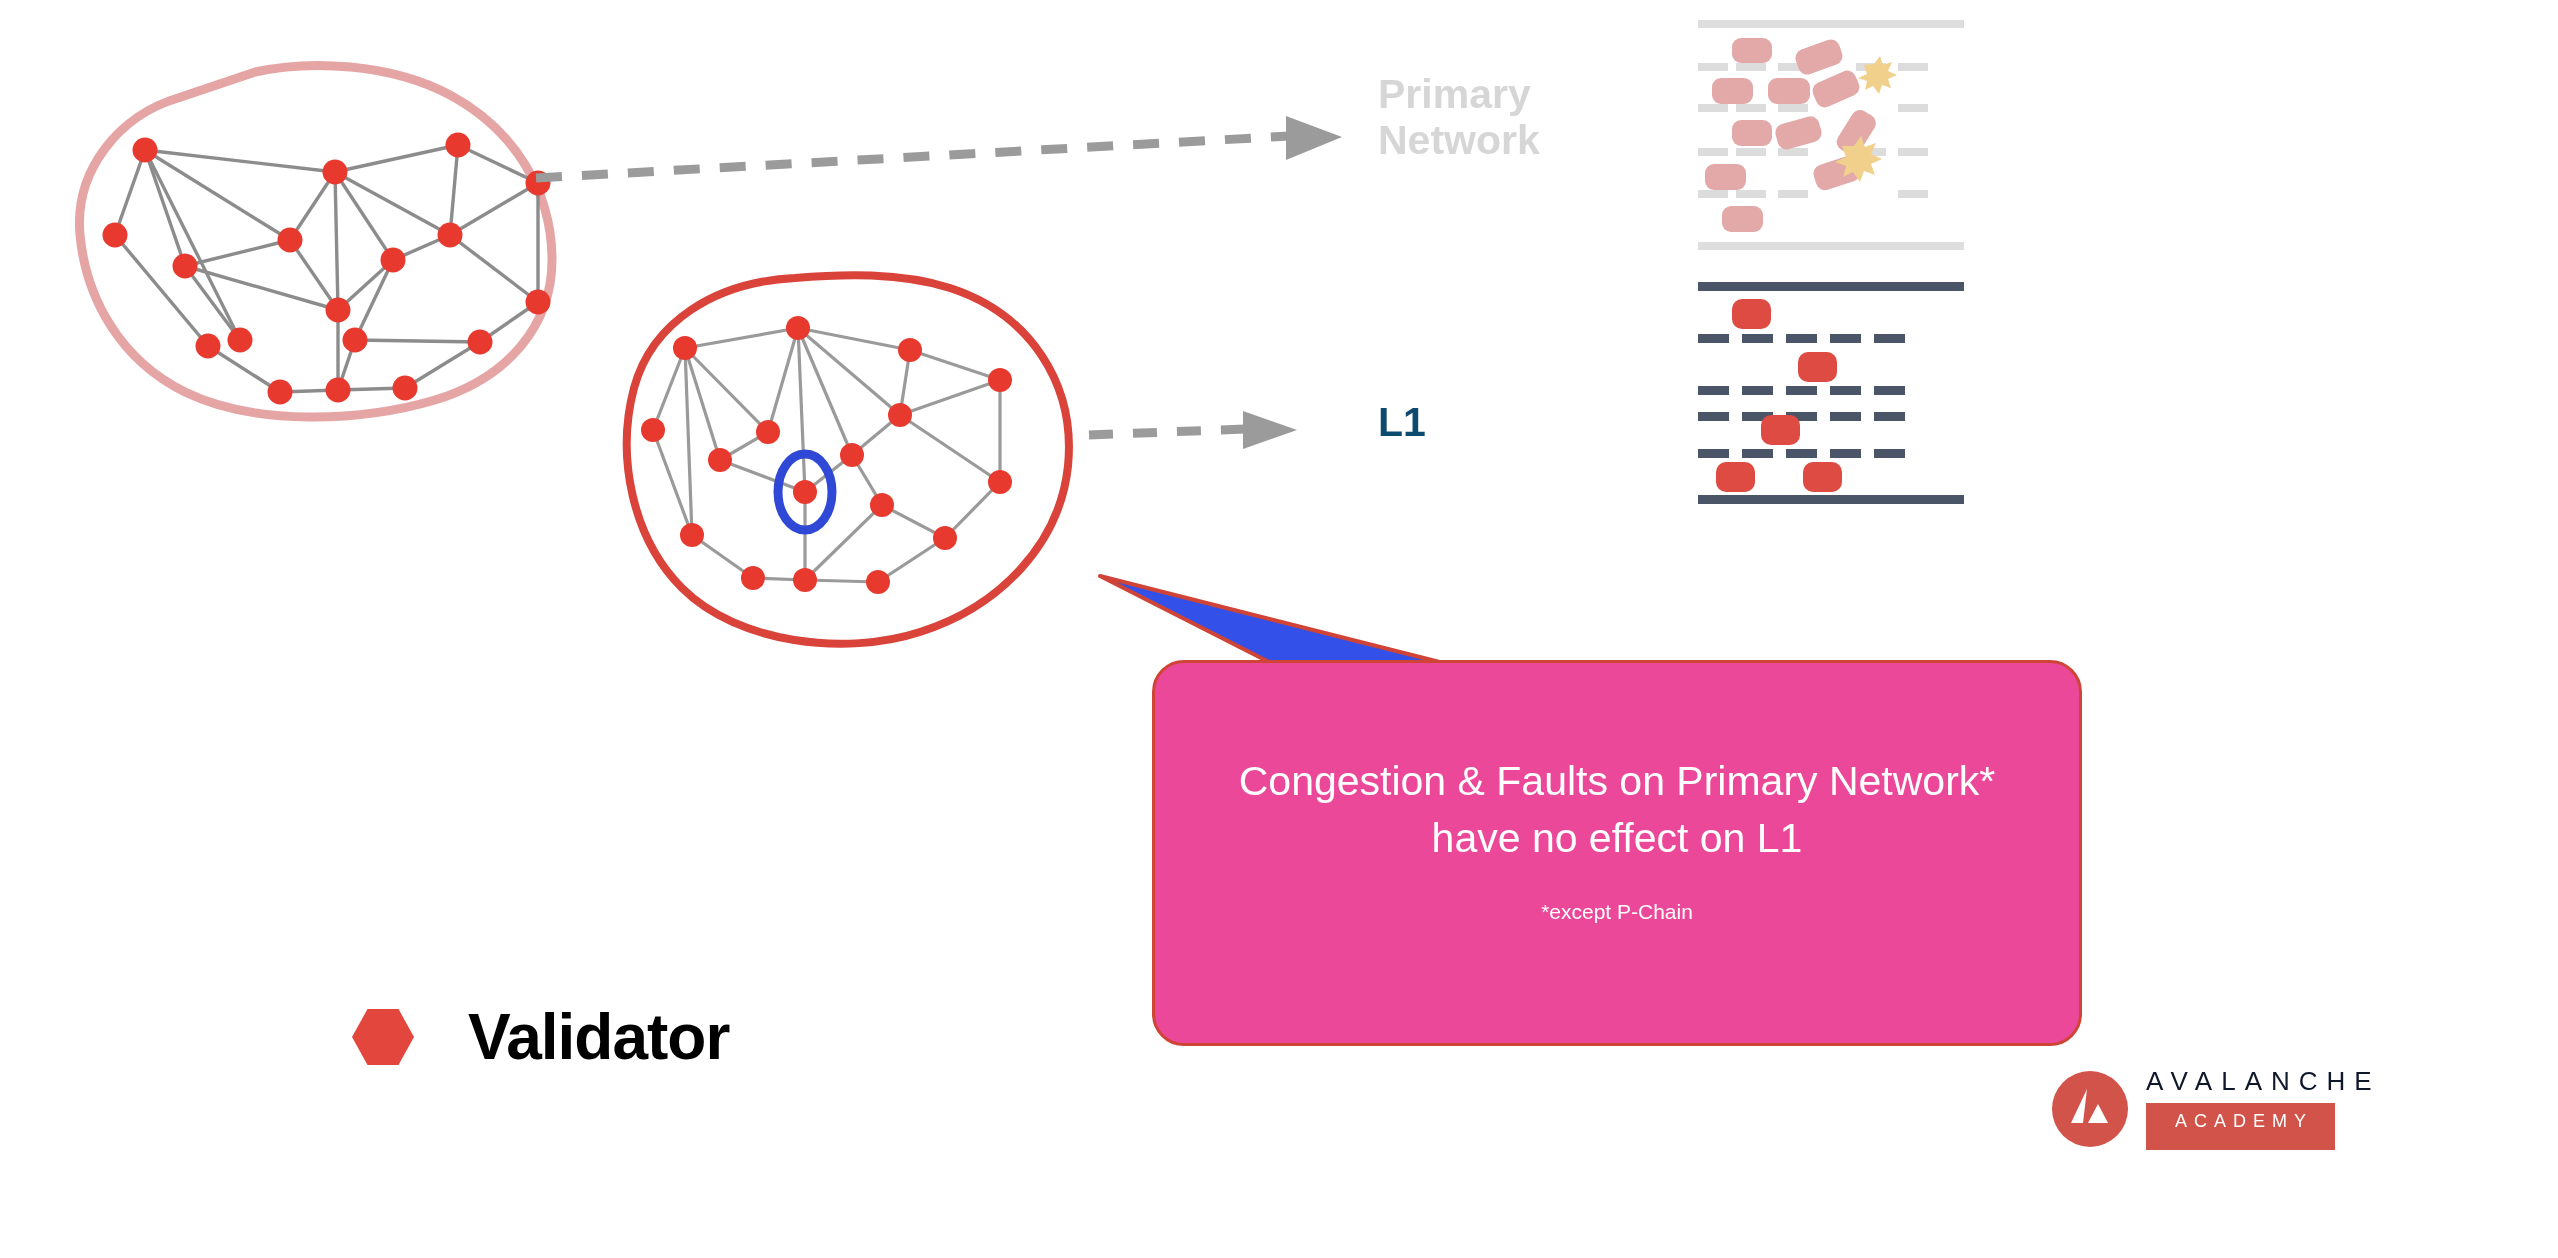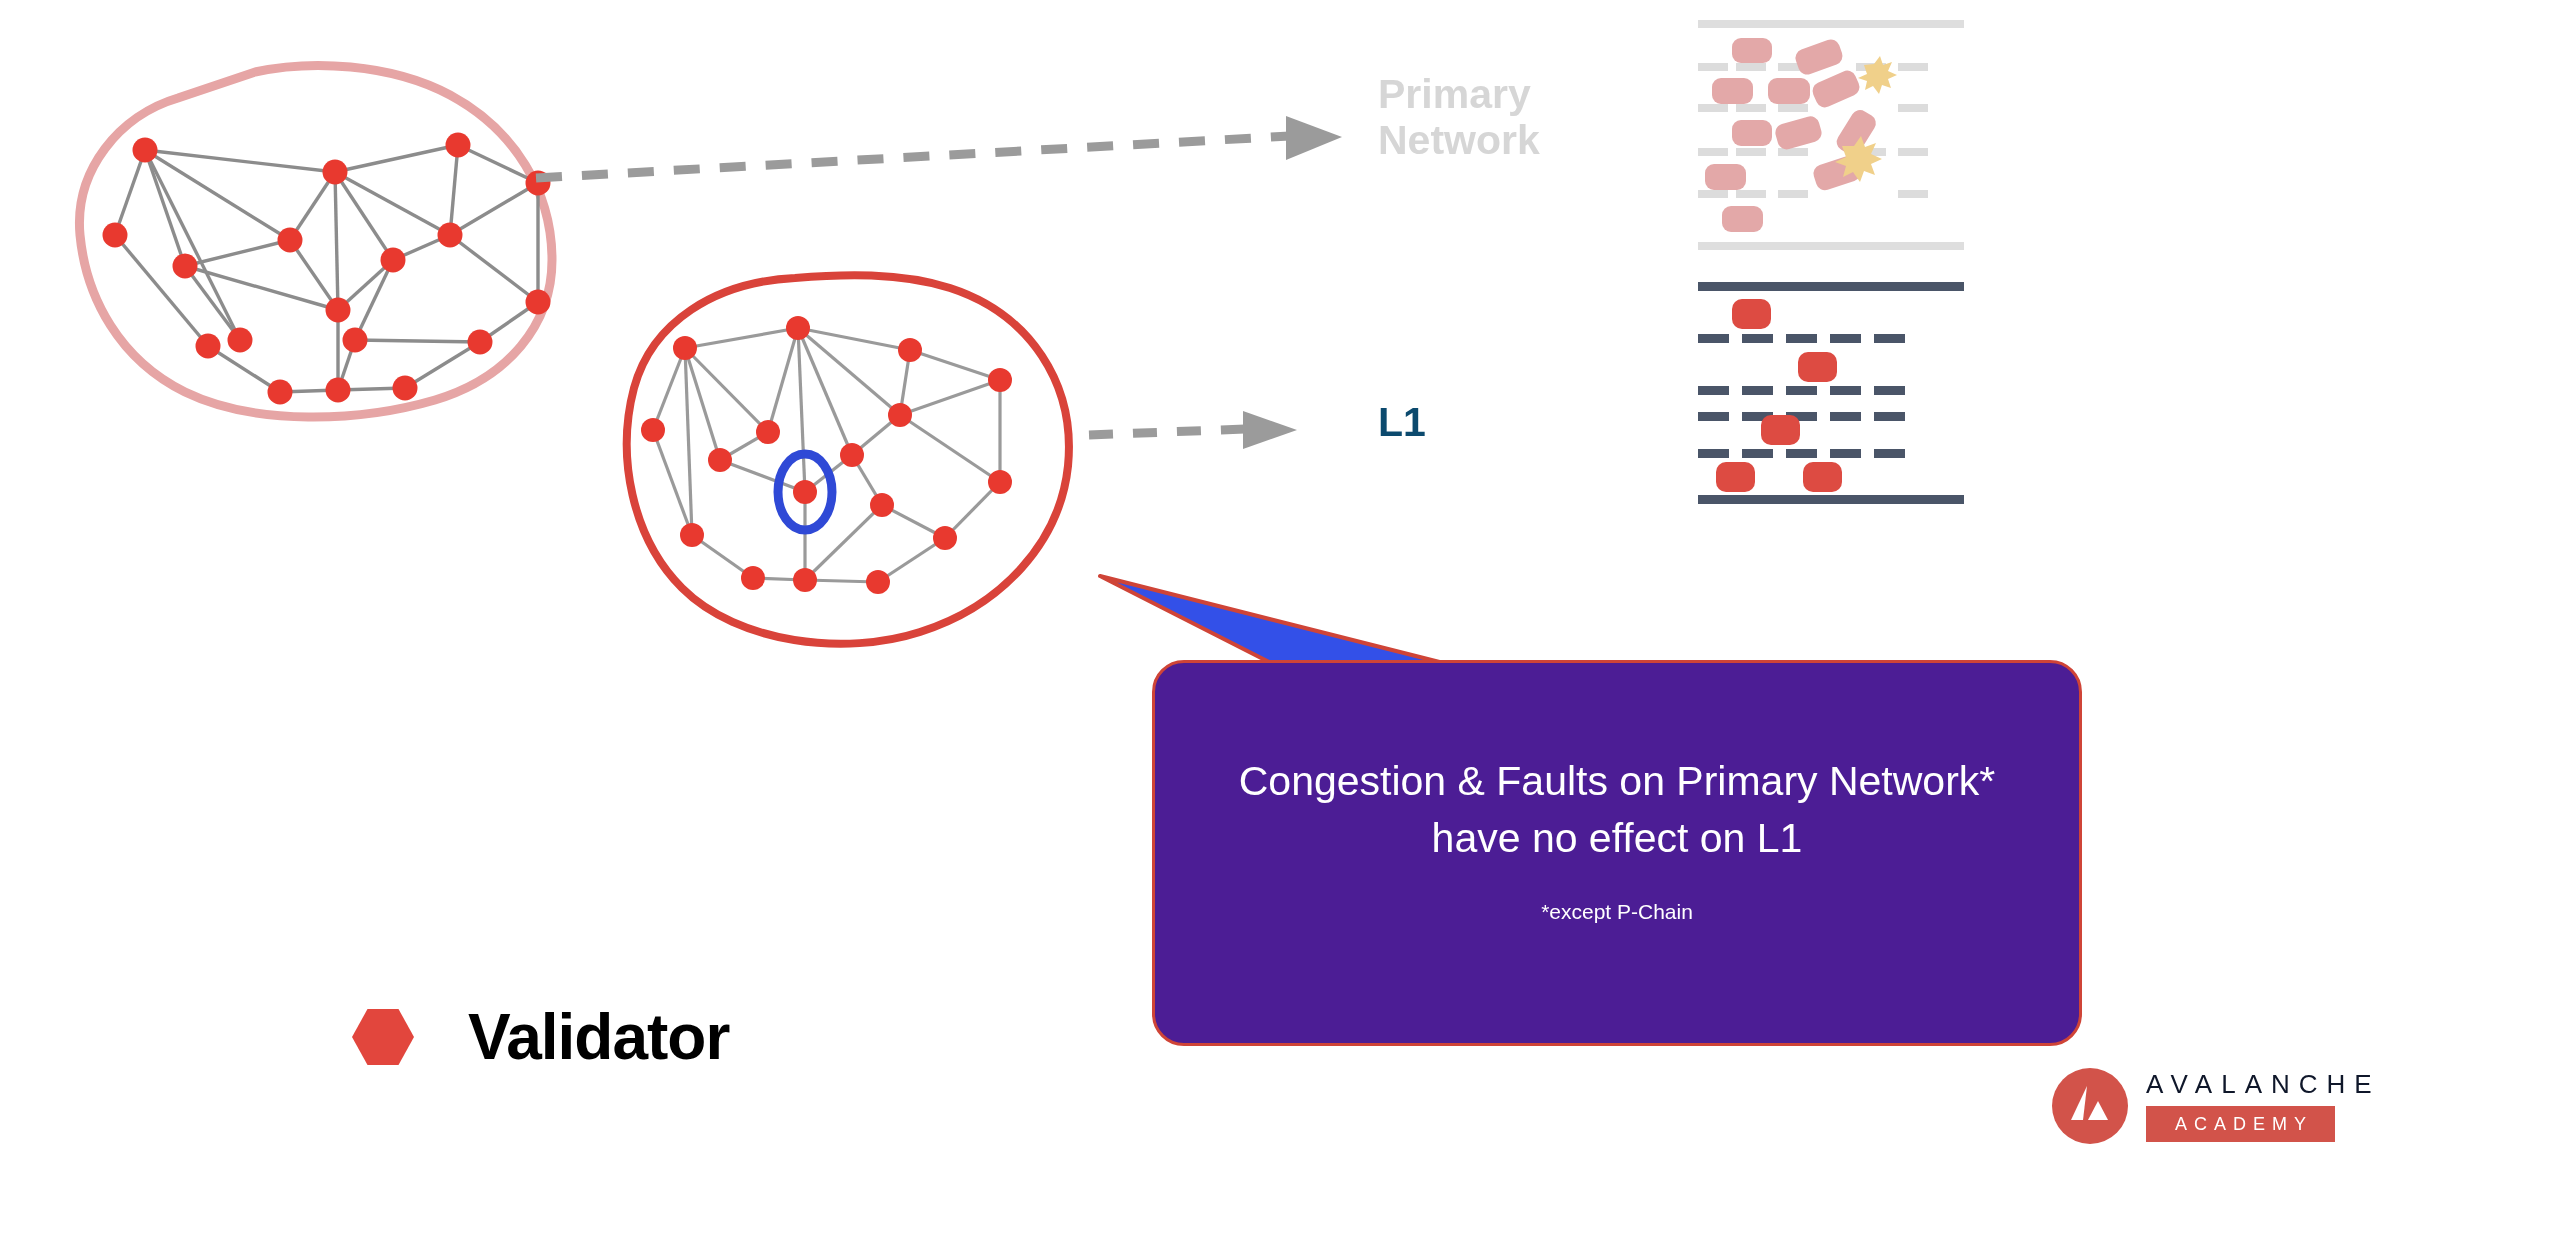--- a/index.html
+++ b/index.html
@@ -21,41 +21,41 @@
   #label-primary{left:1378px;top:72px;font-size:41px;color:#d6d6d6;}
   #label-l1{left:1378px;top:400px;font-size:41px;color:#0c4a6e;}
 
   
   #diag-primary{left:1698px;top:20px;width:266px;height:230px;}
   #diag-l1{left:1698px;top:282px;width:266px;height:222px;}
 
   
   #callout-tail{left:1080px;top:530px;width:560px;height:190px;}
   #callout-box{left:1152px;top:660px;width:930px;height:386px;
-     background:#4c1d95;border:3px solid #cf4437;border-radius:32px;
+     background:#ec4899;border:3px solid #cf4437;border-radius:32px;
      box-sizing:border-box;display:flex;flex-direction:column;
      align-items:center;justify-content:flex-start;}
   #callout-head{margin-top:90px;width:830px;text-align:center;
      color:#ffffff;font-size:41px;line-height:1.38;}
   #callout-foot{margin-top:34px;width:830px;text-align:center;
      color:#ffffff;font-size:21px;}
 
   
   #legend{left:352px;top:1000px;display:flex;align-items:center;gap:54px;}
   #legend-hex{width:62px;height:56px;background:#e2463d;
      clip-path:polygon(25% 0%,75% 0%,100% 50%,75% 100%,25% 100%,0% 50%);}
   #legend-label{font-size:64px;font-weight:bold;color:#000000;letter-spacing:-1px;}
 
   
   #logo{left:2052px;top:1068px;display:flex;align-items:center;gap:18px;}
   #logo-mark{width:76px;height:76px;}
   #logo-text{display:flex;flex-direction:column;align-items:flex-start;gap:9px;}
   #logo-word{font-size:26px;letter-spacing:9px;color:#0f172a;line-height:1;}
   #logo-sub{background:#d2534a;color:#ffffff;font-size:18px;letter-spacing:7px;
-     padding:9px 22px 9px 29px;line-height:1;}
+     padding:9px 22px 20px 29px;line-height:1;}
 </style>
 </head>
 <body>
 
 <div class="stage">
 
   <svg class="abs" id="net-primary" viewBox="0 0 520 410">
     <path d="M 118 78 C 60 95 14 150 20 215 C 26 278 60 340 125 372
              C 195 406 300 402 375 380 C 448 358 492 305 492 240
              C 492 172 455 110 390 75 C 330 43 250 40 195 52 Z" fill="none" stroke="#e6a5a5" stroke-width="9"></path>

